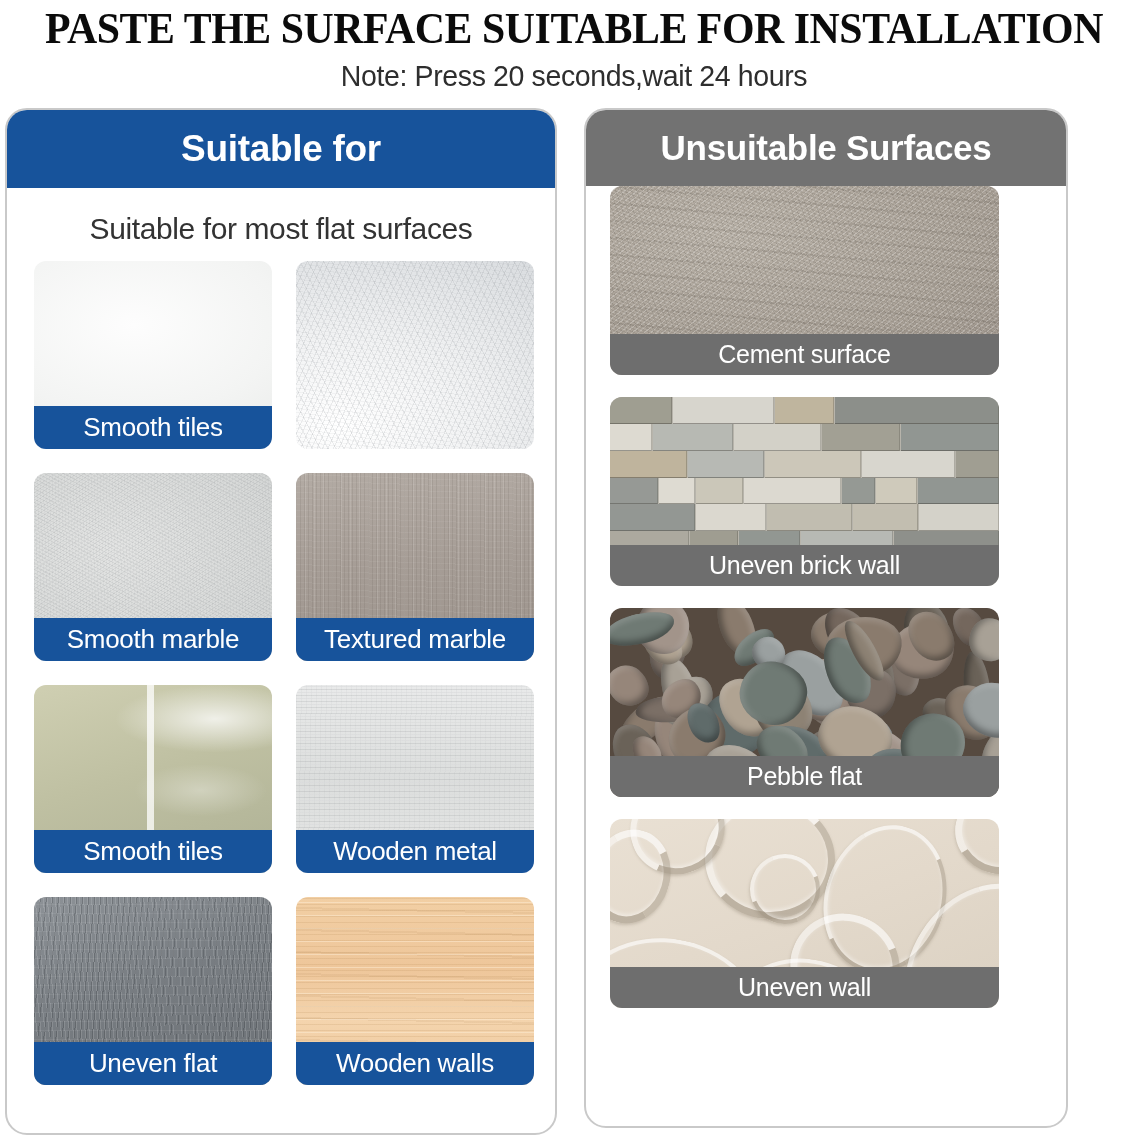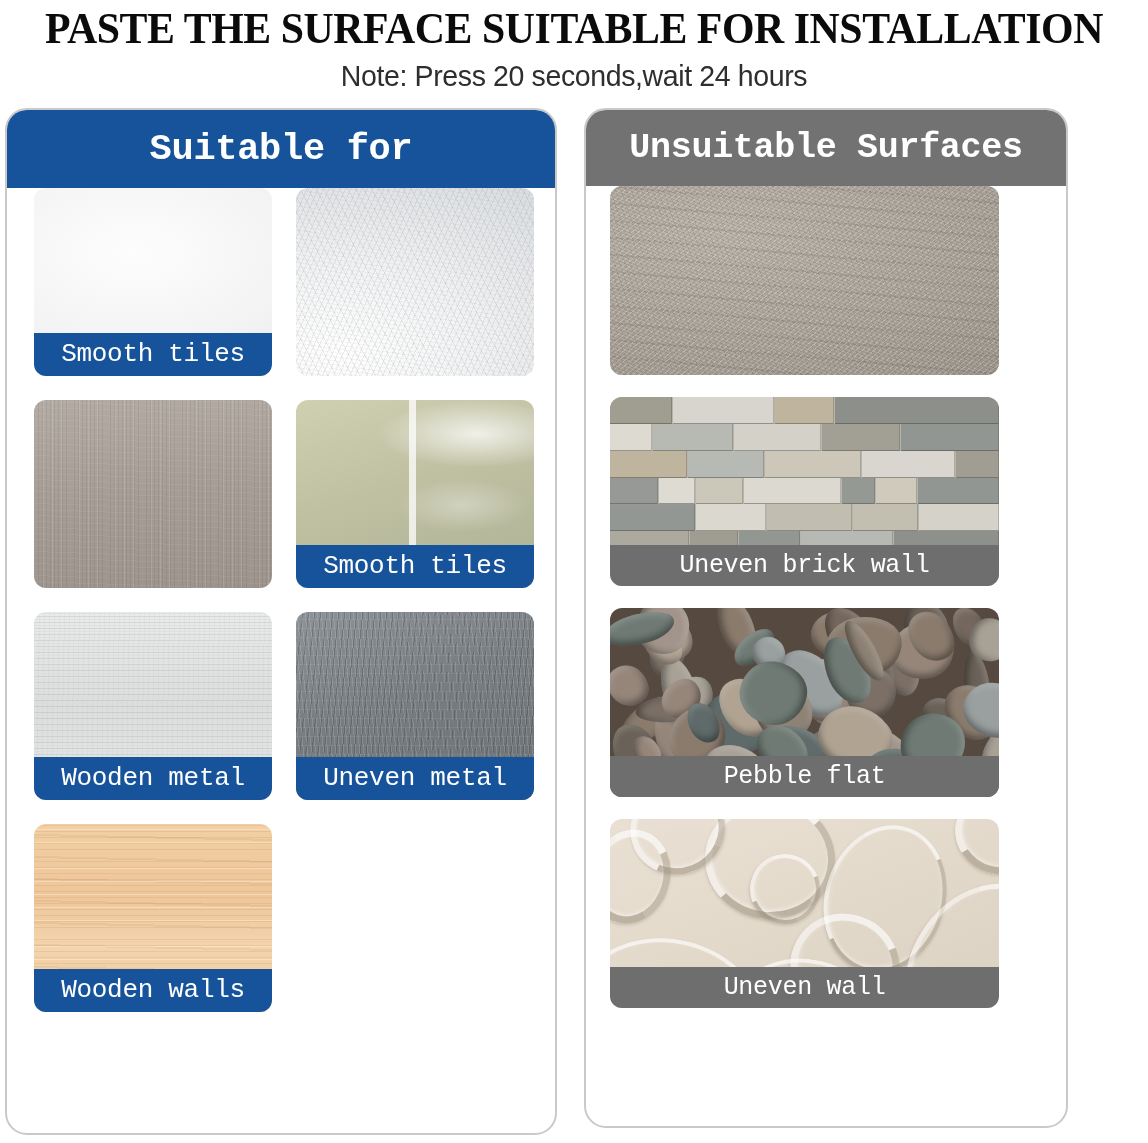--- a/index.html
+++ b/index.html
@@ -44,21 +44,20 @@
     transform-origin: center top;
   }
 
   
   .panels {
     position: absolute;
     top: 108px;
     left: 0;
     width: 1148px;
     height: 1030px;
-    font-family: Liberation Mono, monospace;
   }
 
   .panel {
     position: absolute;
     top: 0;
     background: #ffffff;
     border: 2px solid #c9c9c9;
     border-radius: 22px;
     overflow: hidden;
   }
@@ -282,55 +281,62 @@
 <div id="page">
 
   <h1 class="page-title">PASTE THE SURFACE SUITABLE FOR INSTALLATION</h1>
 
   <div class="page-note">Note: Press 20 seconds,wait 24 hours</div>
 
   <div class="panels">
 
     <section class="panel panel--left">
       <div class="panel-head">Suitable for</div>
+      <div class="panel-sub">Suitable for most flat surfaces</div>
       <div class="grid-left" id="grid-left">
           <div class="swatch">
             <div class="tex tex-smooth-tile"></div>
             <div class="cap">Smooth tiles</div>
           </div>
           <div class="swatch">
             <div class="tex tex-textured-tile"></div>
           </div>
           <div class="swatch">
+            <div class="tex tex-smooth-marble"></div>
+            <div class="cap">Smooth marble</div>
+          </div>
+          <div class="swatch">
             <div class="tex tex-textured-marble"></div>
+            <div class="cap">Textured marble</div>
           </div>
           <div class="swatch">
             <div class="tex tex-glass-tile"></div>
             <div class="cap">Smooth tiles</div>
           </div>
           <div class="swatch">
             <div class="tex tex-smooth-metal"></div>
             <div class="cap">Wooden metal</div>
           </div>
           <div class="swatch">
             <div class="tex tex-uneven-metal"></div>
-            <div class="cap">Uneven metal</div>
+            <div class="cap">Uneven flat</div>
           </div>
           <div class="swatch">
             <div class="tex tex-wood"></div>
             <div class="cap">Wooden walls</div>
           </div>
         </div>
     </section>
 
     <section class="panel panel--right">
       <div class="panel-head">Unsuitable Surfaces</div>
       <div class="col-right" id="col-right">
           <div class="rswatch">
             <div class="tex tex-cement"></div>
+            <div class="cap">Cement surface</div>
           </div>
           <div class="rswatch">
             <div class="tex tex-brick">
               <div class="brick-row" style="top: 0%;">
                 <i style="flex-grow: 0.75; background: rgb(158, 156, 144); opacity: 0.93;"></i>
                 <i style="flex-grow: 1.23; background: rgb(217, 215, 207); opacity: 0.95;"></i>
                 <i style="flex-grow: 0.72; background: rgb(192, 181, 157); opacity: 0.89;"></i>
                 <i style="flex-grow: 2.01; background: rgb(138, 141, 136); opacity: 0.94;"></i>
               </div>
               <div class="brick-row" style="top: 14.2%;">

